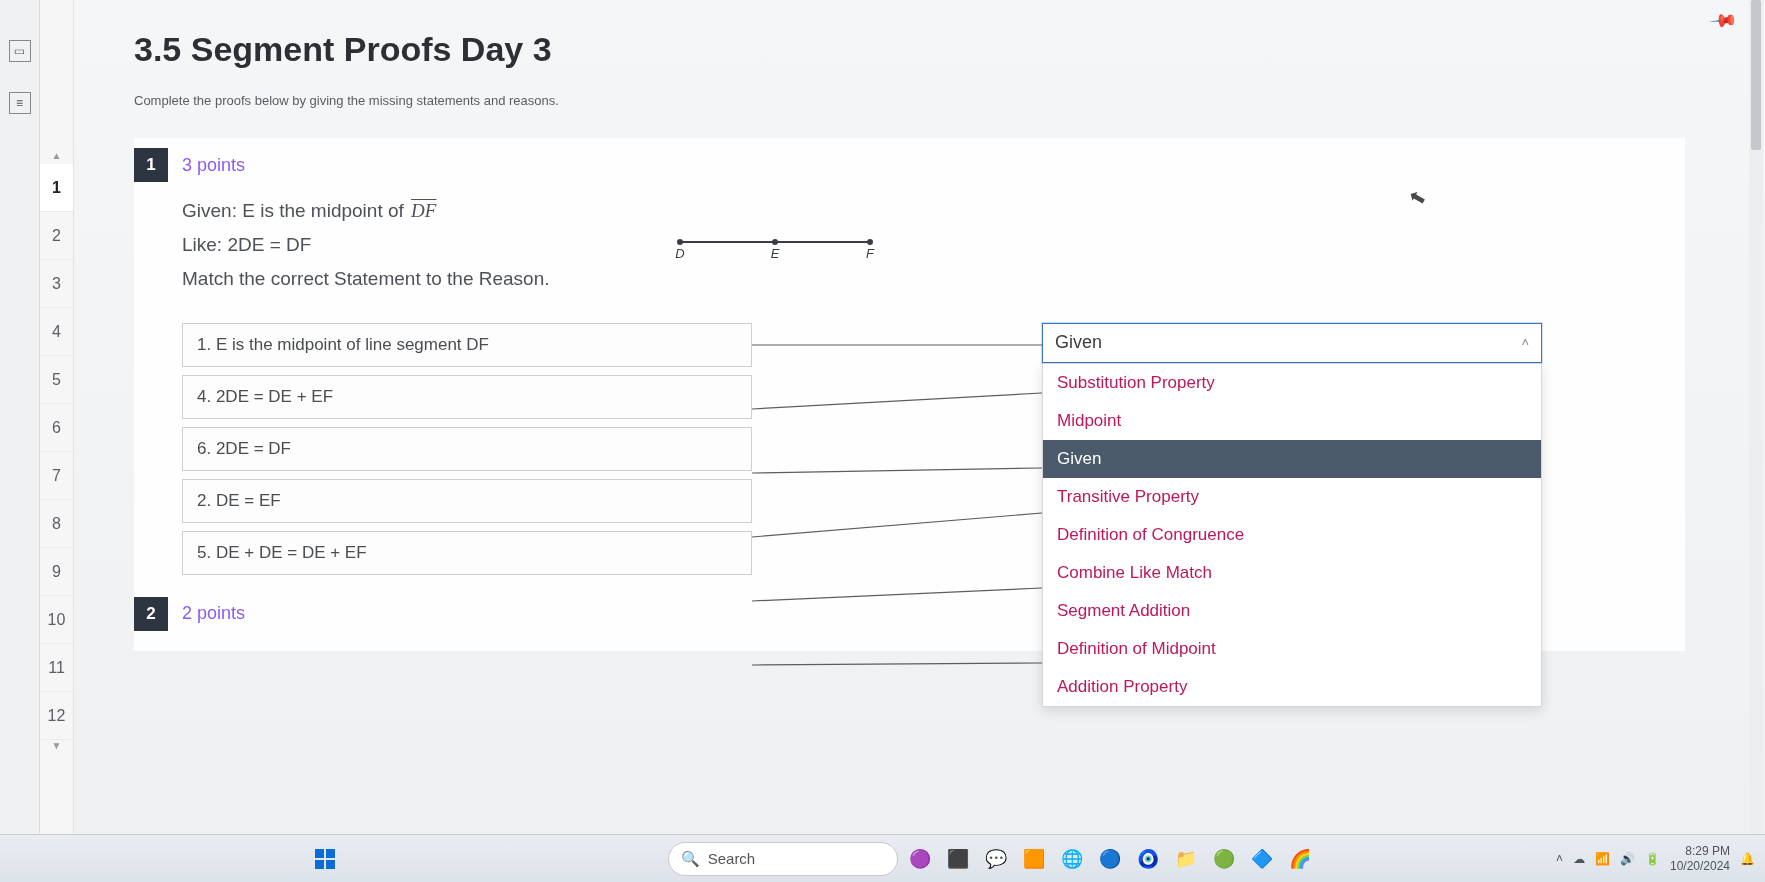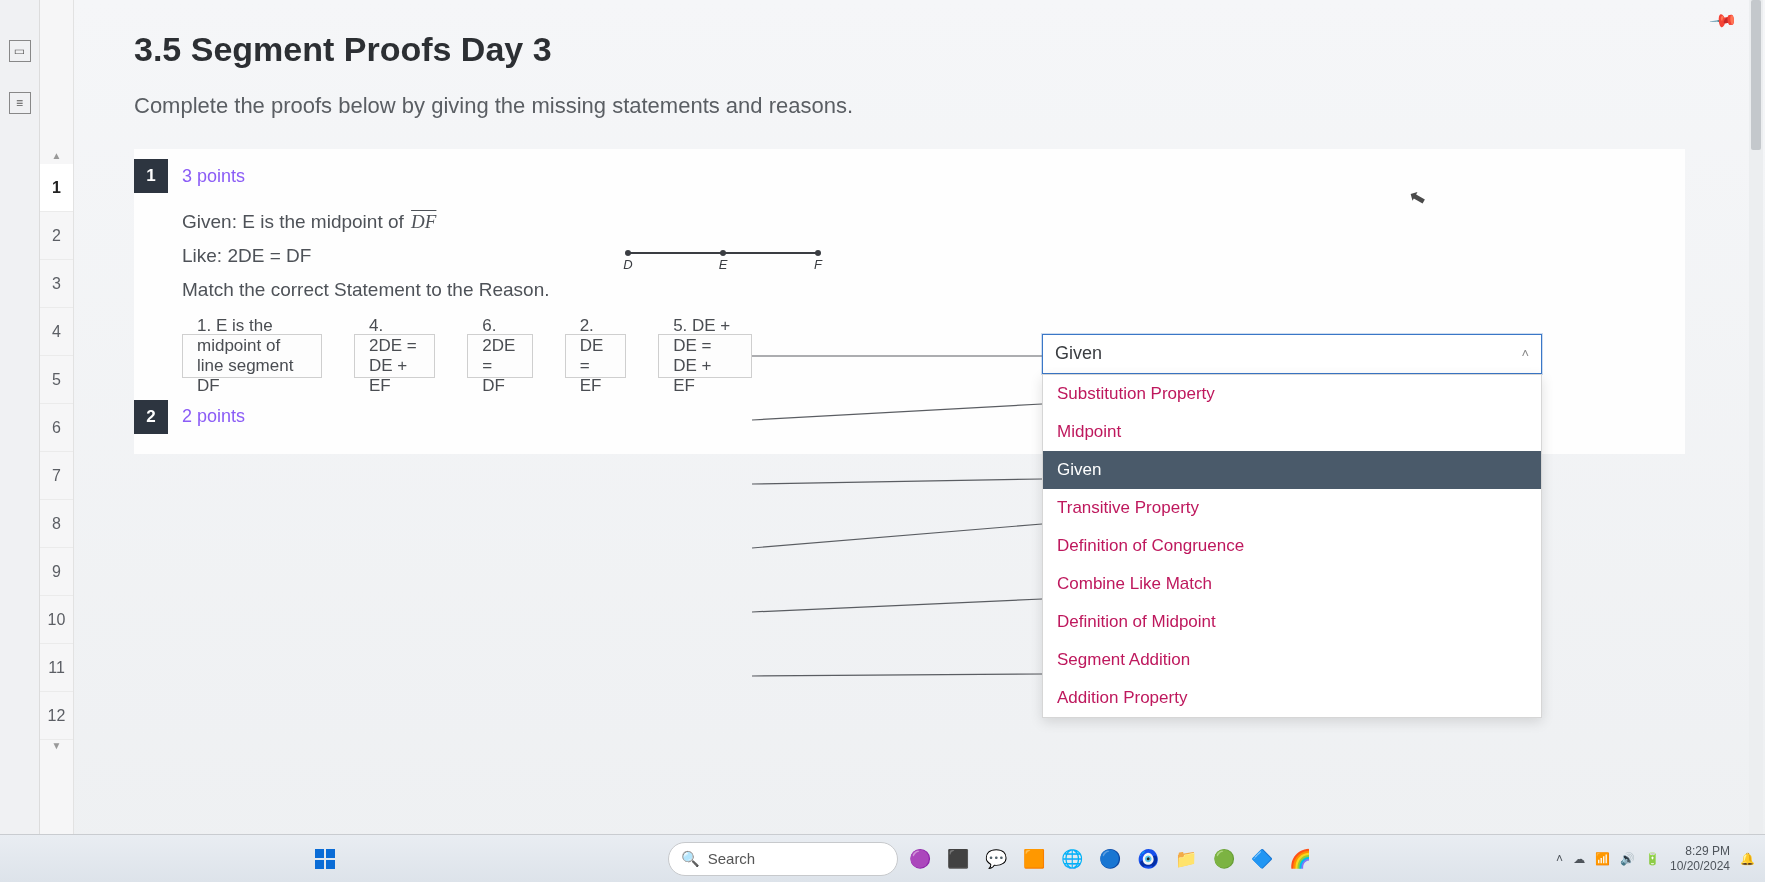--- a/index.html
+++ b/index.html
@@ -72,21 +72,21 @@
     position: relative;
     overflow: hidden;
   }
   h1.title {
     font-size: 34px;
     font-weight: 700;
     color: #2c2f33;
     margin-bottom: 24px;
   }
   .instructions {
-    font-size: 22px;
+    font-size: 13px;
     color: #5a5e63;
     margin-bottom: 30px;
   }
   .qcard {
     background: #fefefe;
     padding: 10px 0 20px 0;
   }
   .qheader {
     display: flex;
     align-items: center;
@@ -104,39 +104,40 @@
   .points {
     font-size: 18px;
     color: #8b5cf6;
   }
   .qbody {
     padding-left: 48px;
   }
   .given-row {
     display: flex;
     align-items: center;
-    gap: 68px;
+    gap: 120px;
   }
   .gtext {
     font-size: 19px;
     color: #4e5258;
     line-height: 1.8;
   }
   .overline { text-decoration: overline; font-style: italic; font-family: Georgia, serif; padding: 0 2px;}
   .diagram { margin-top: 4px; }
   .matchzone {
     margin-top: 26px;
     display: flex;
     gap: 0;
     position: relative;
   }
   .leftcol {
     width: 570px;
     display: flex;
-    gap: 32px;
+    flex-direction: column;
+    gap: 8px;
   }
   .stmt {
     height: 44px;
     border: 1px solid #cfcfcf;
     background: #fdfdfd;
     display: flex;
     align-items: center;
     padding: 0 14px;
     font-size: 17px;
     color: #4a4d52;
@@ -359,22 +360,22 @@
               <span>Given</span>
               <span class="caret">˄</span>
             </div>
             <div class="dropdown">
               <div class="opt">Substitution Property</div>
               <div class="opt">Midpoint</div>
               <div class="opt selected">Given</div>
               <div class="opt">Transitive Property</div>
               <div class="opt">Definition of Congruence</div>
               <div class="opt">Combine Like Match</div>
+              <div class="opt">Segment Addition</div>
               <div class="opt">Definition of Midpoint</div>
-              <div class="opt">Segment Addition</div>
               <div class="opt">Addition Property</div>
             </div>
           </div>
         </div>
 
         <div class="q2row" style="margin-left:-48px;">
           <div class="qnum" style="background:#2d3540">2</div>
           <div class="points">2 points</div>
         </div>
 

